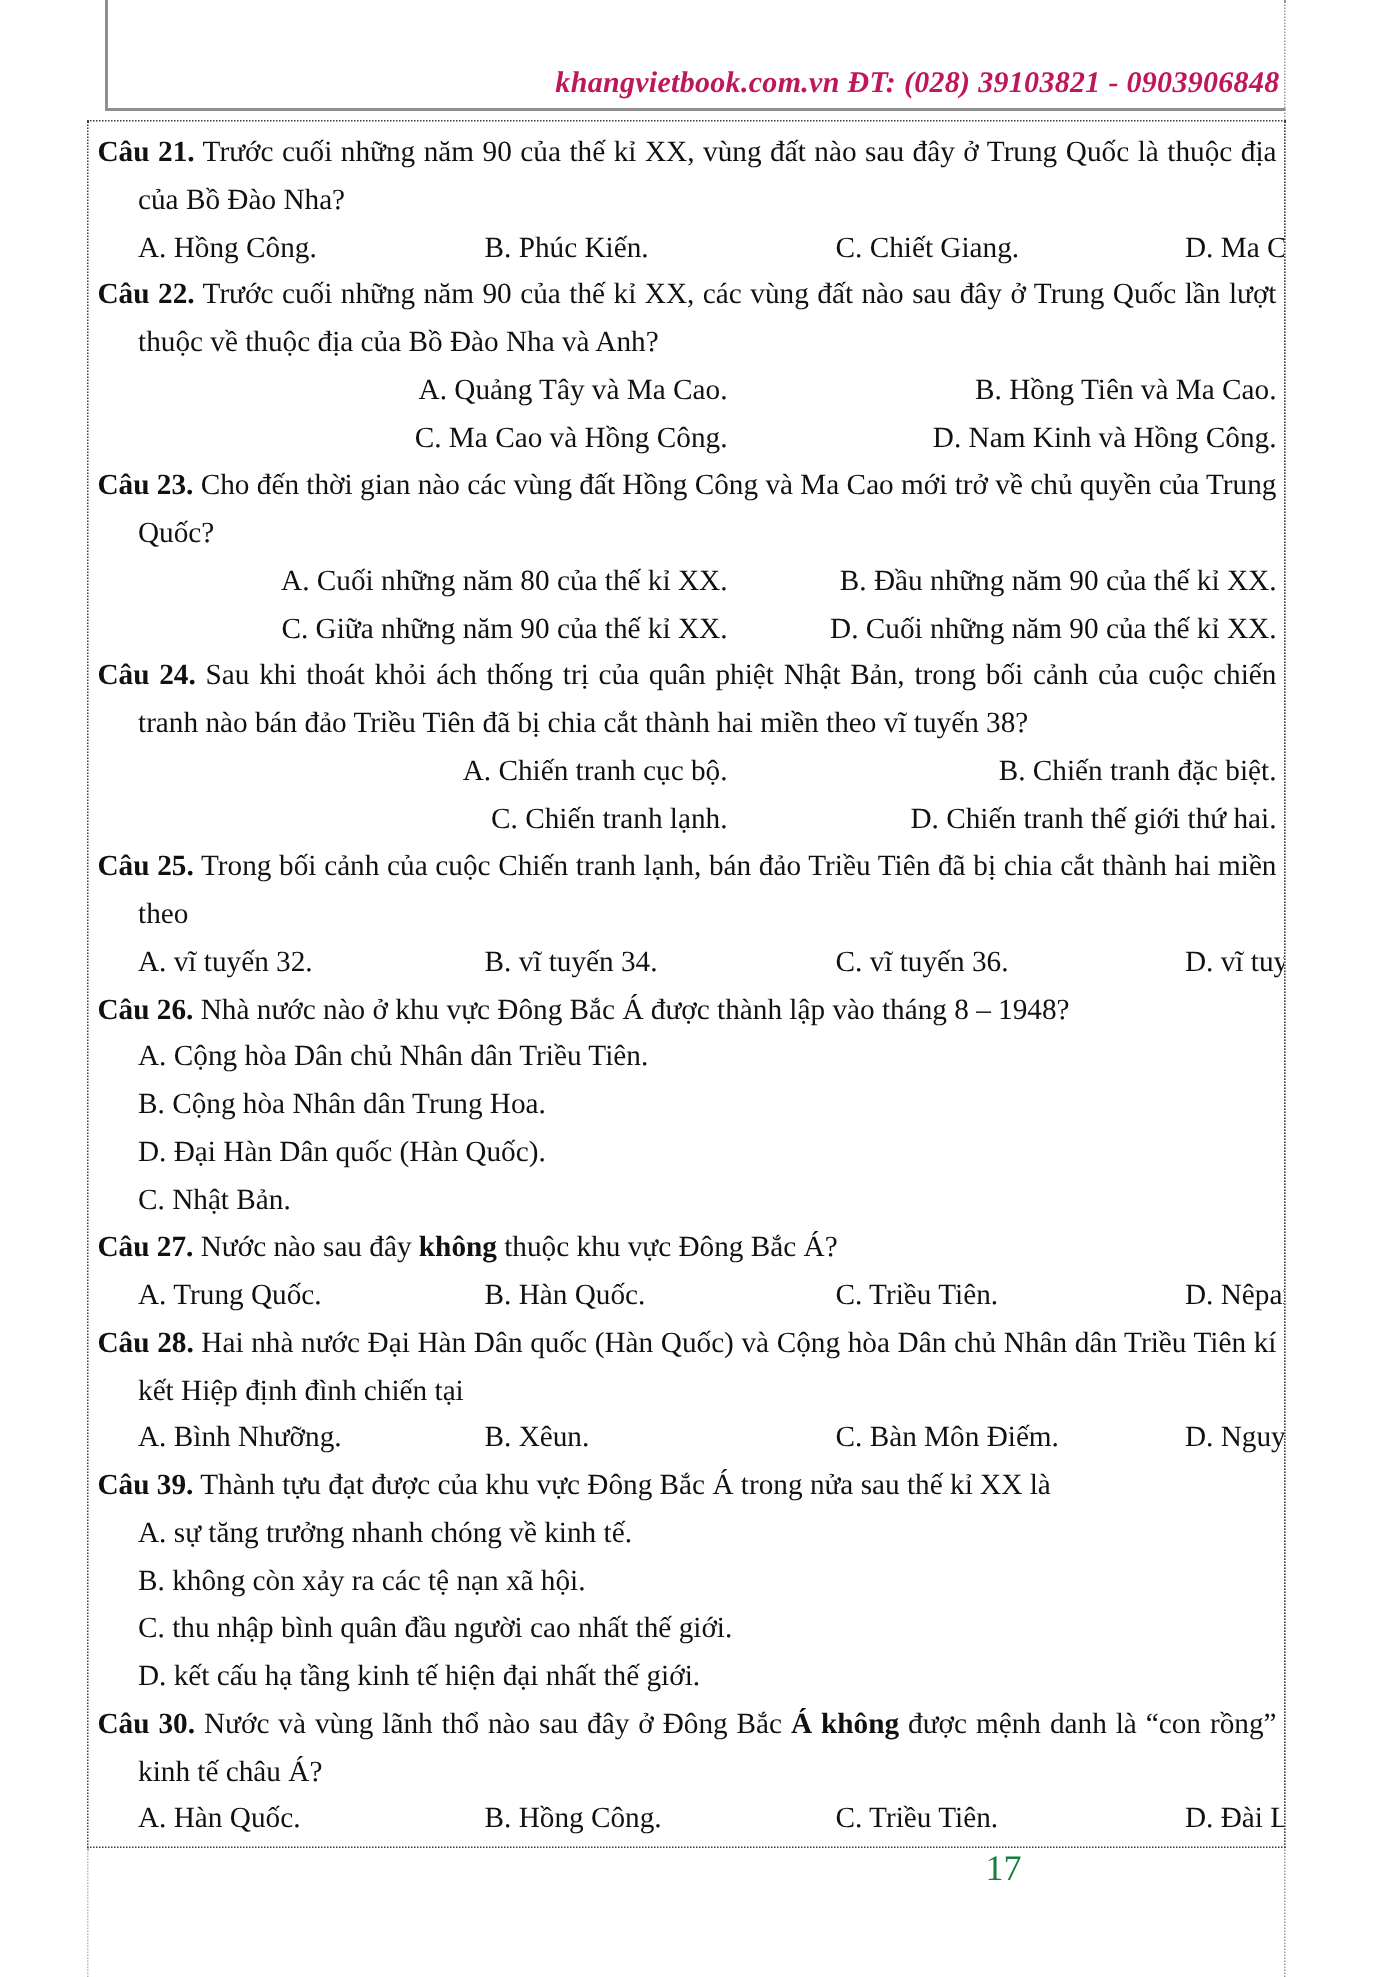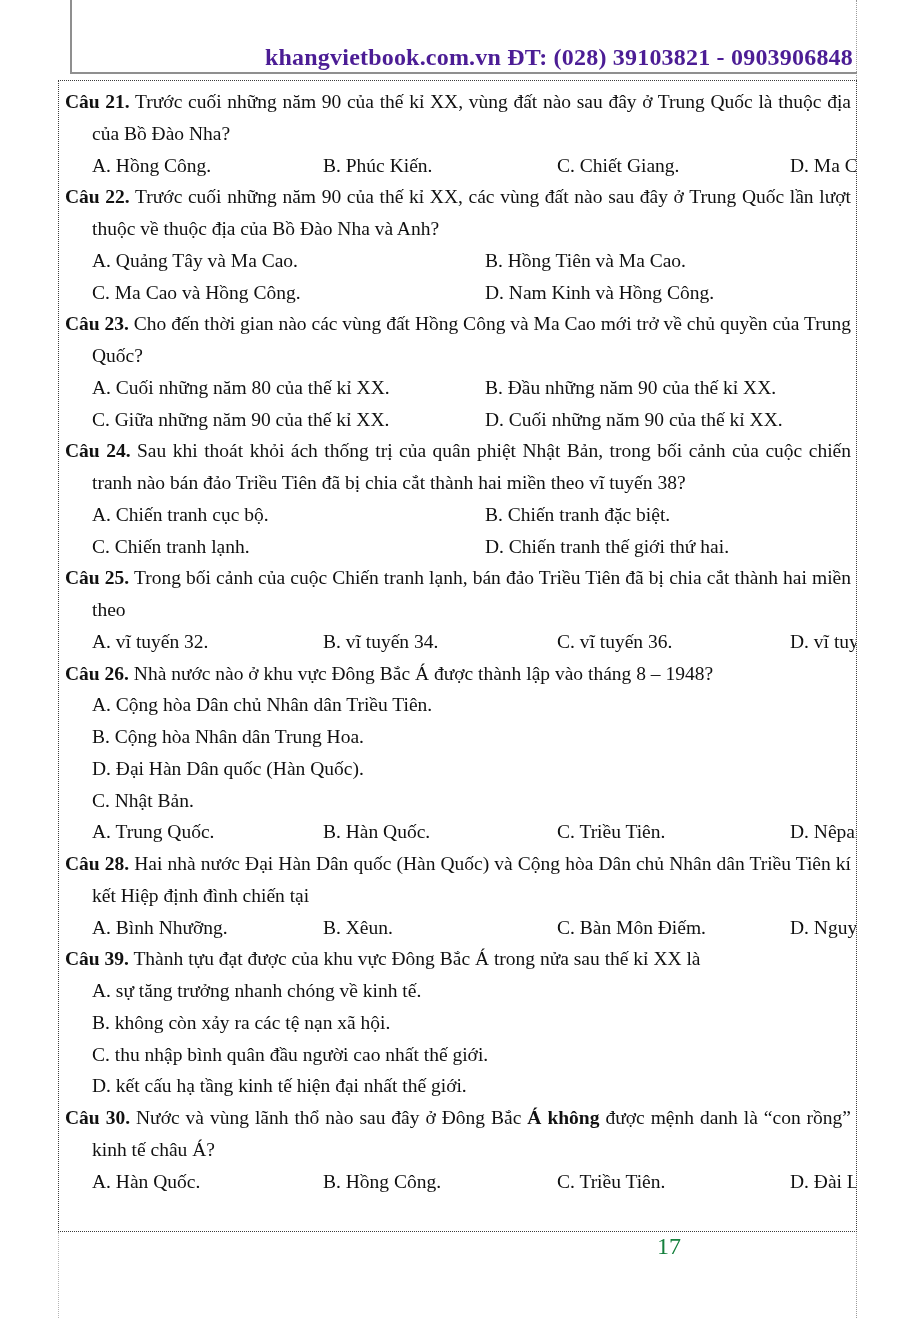--- a/index.html
+++ b/index.html
@@ -25,22 +25,22 @@
     border-left:1px dotted #9a9a9a;
   }
   .rule-left-bottom {
     position:absolute; left:58px; top:1232px; width:0; height:86px;
     border-left:1px dotted #b5b5b5;
   }
   
   .header-text {
     position:absolute; top:44px; left:70px; width:783px;
     text-align:right;
-    font-size:24px; font-weight:bold; 
-    color:#4c1d95;
+    font-size:20px; font-weight:bold; font-style:italic;
+    color:#be185d;
     letter-spacing:0.2px;
     white-space:nowrap;
   }
   
   .content-box {
     position:absolute; left:58px; top:80px; width:799px; height:1152px;
     border:1px dotted #3c3c3c;
     padding:5px 5px 0 6px;
     font-size:19.5px;
     line-height:31.75px;
@@ -48,21 +48,21 @@
   }
   .q { margin:0; }
   .q-text {
     text-align:justify;
     padding-left:27px;
     text-indent:-27px;
   }
   .q-text b { font-weight:bold; }
   .opts { margin-left:27px; }
   .opts.four { display:grid; grid-template-columns:195px 198px 197px auto;gap:36px; }
-  .opts.two  { display:grid; grid-template-columns:393px auto; }
+  .opts.two  { display:grid; grid-template-columns:393px auto;text-align:right; }
   .opts.list .opt { display:block; }
   .opt { white-space:nowrap; }
   
   .page-number {
     position:absolute; top:1233px; left:657px; width:196px;
     text-align:left;
     font-size:24px;
     color:#15803d;
   }
 </style>
@@ -132,20 +132,21 @@
     <p class="q-text"><b>Câu 26.</b><span> Nhà nước nào ở khu vực Đông Bắc Á được thành lập vào tháng 8 – 1948?</span><b></b><span></span></p>
     <div class="opts list">
       <span class="opt">A. Cộng hòa Dân chủ Nhân dân Triều Tiên.</span>
       <span class="opt">B. Cộng hòa Nhân dân Trung Hoa.</span>
       <span class="opt">D. Đại Hàn Dân quốc (Hàn Quốc).</span>
       <span class="opt">C. Nhật Bản.</span>
     </div>
   </div>
 
   <div class="q">
+    <p class="q-text"><b>Câu 27.</b><span> Nước nào sau đây </span><b>không</b><span> thuộc khu vực Đông Bắc Á?</span></p>
     <div class="opts four">
       <span class="opt">A. Trung Quốc.</span>
       <span class="opt">B. Hàn Quốc.</span>
       <span class="opt">C. Triều Tiên.</span>
       <span class="opt">D. Nêpan.</span>
     </div>
   </div>
 
   <div class="q">
     <p class="q-text"><b>Câu 28.</b><span> Hai nhà nước Đại Hàn Dân quốc (Hàn Quốc) và Cộng hòa Dân chủ Nhân dân Triều Tiên kí kết Hiệp định đình chiến tại</span><b></b><span></span></p>

